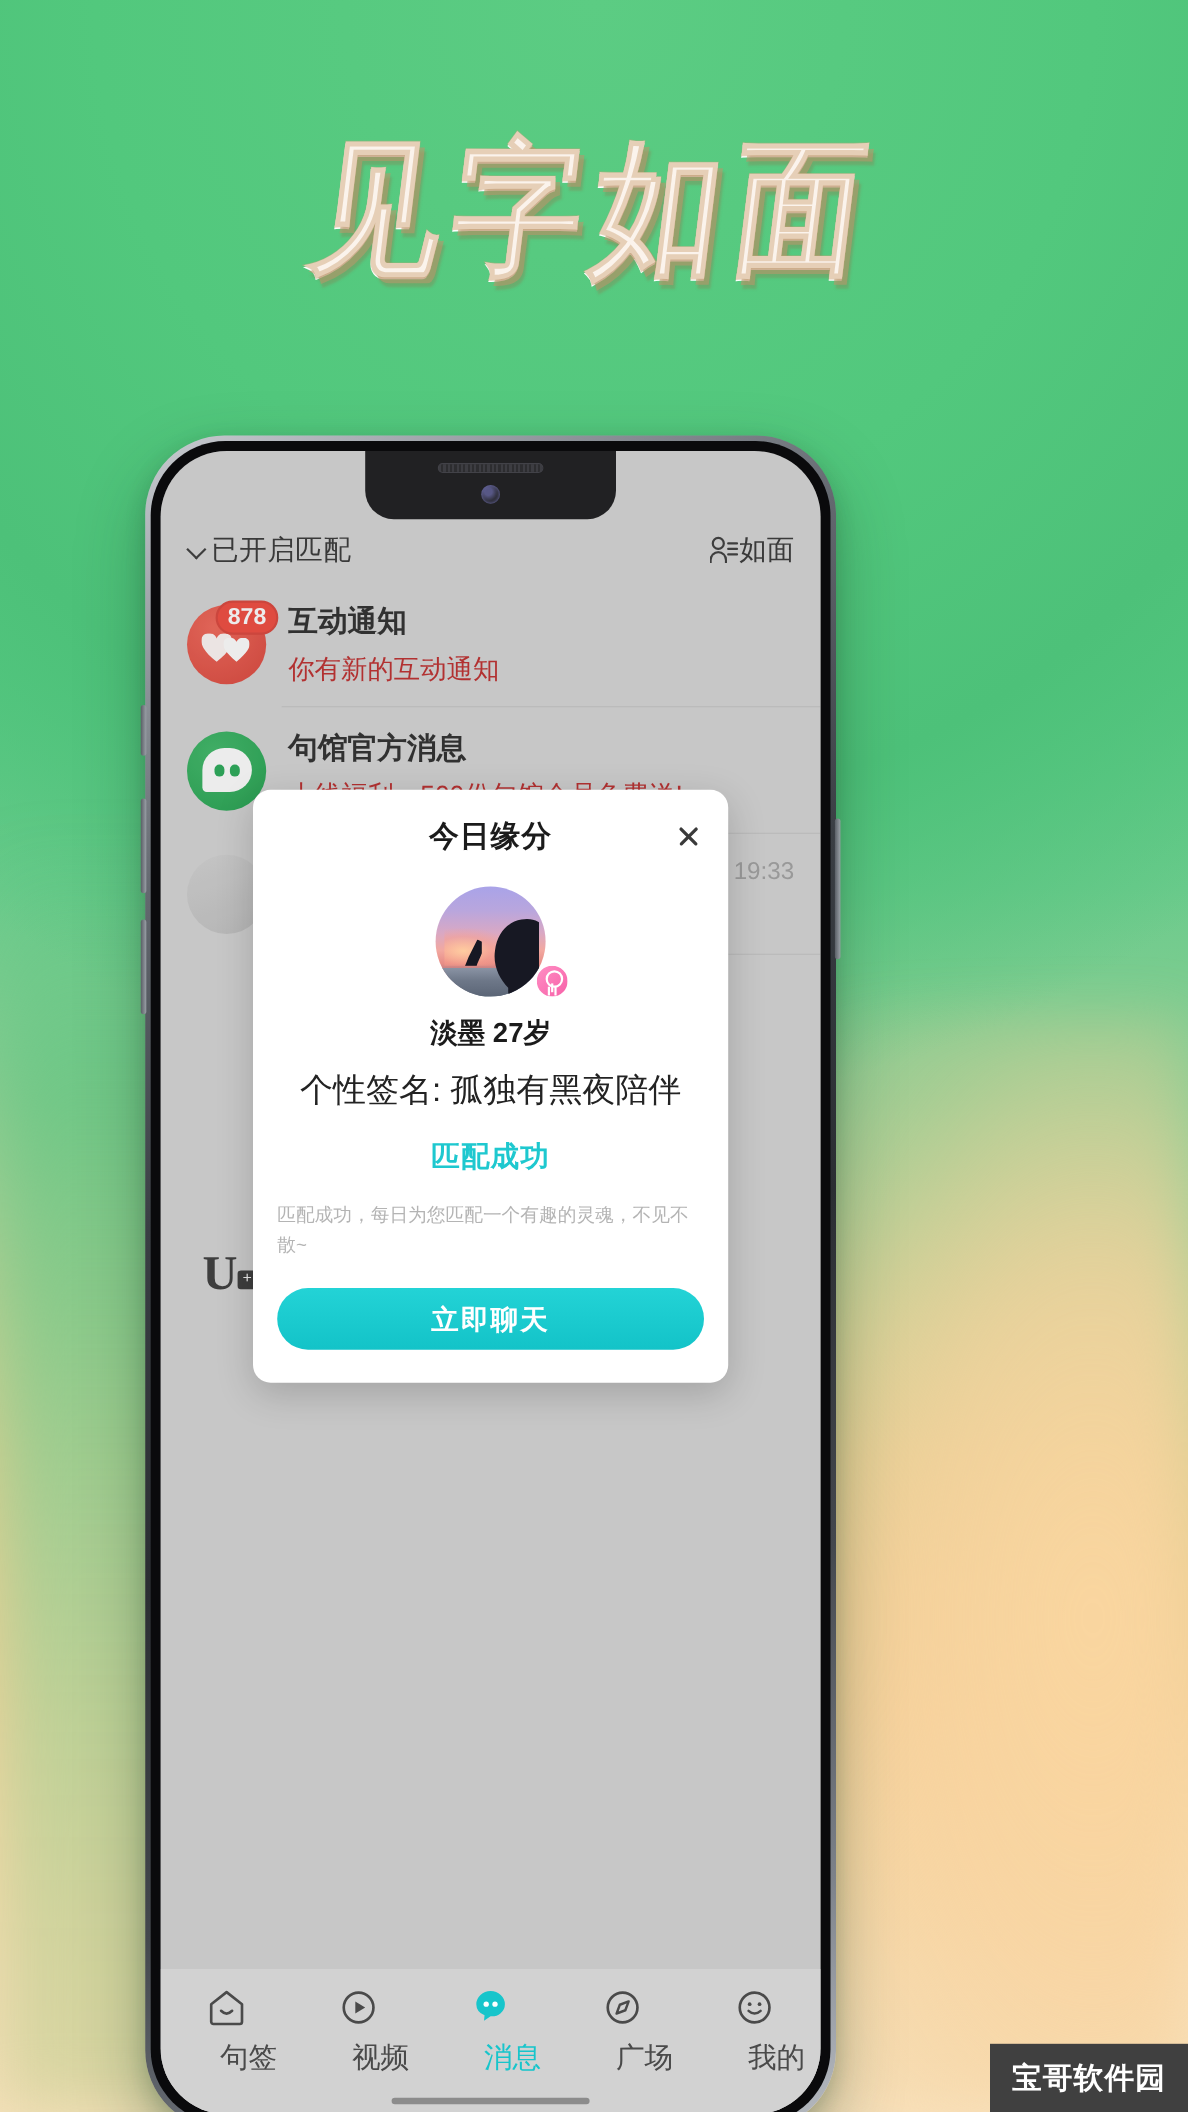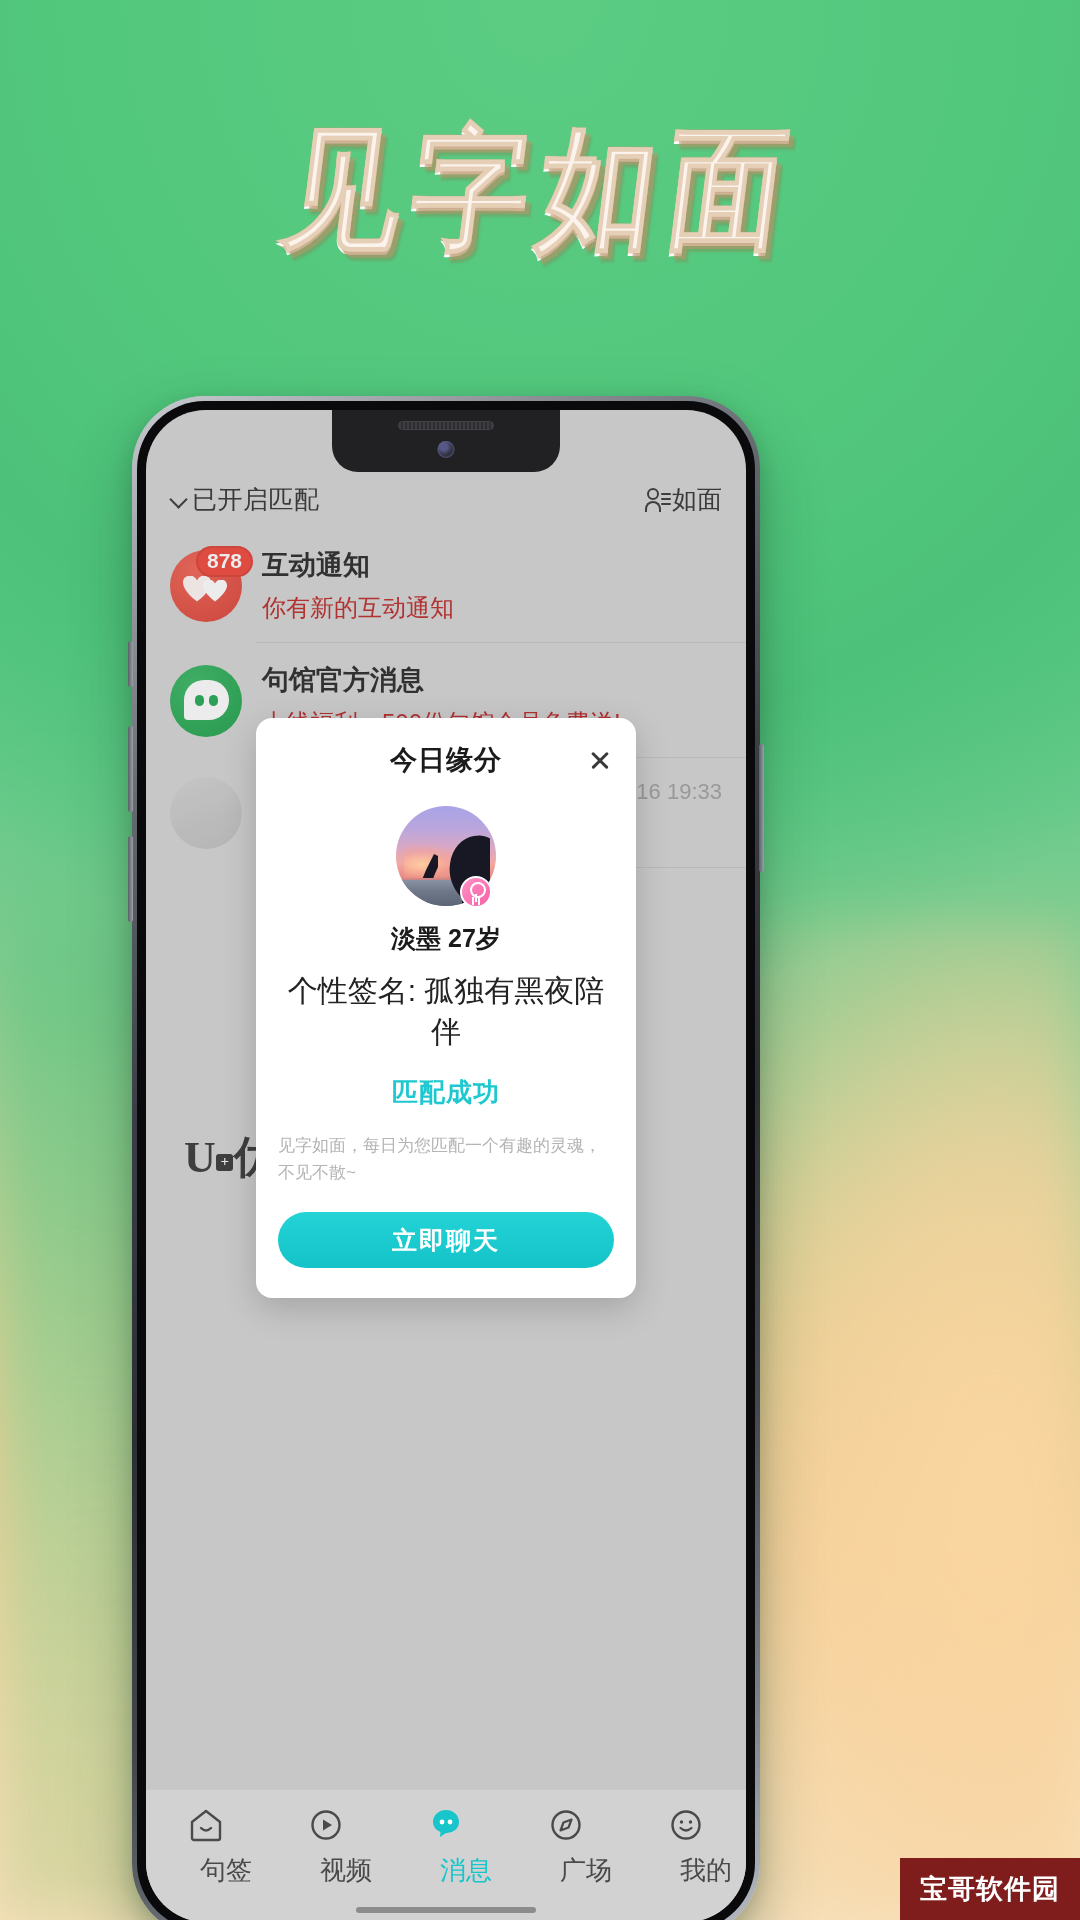--- a/index.html
+++ b/index.html
@@ -235,21 +235,21 @@
     display:inline-block; width:17px; height:17px; line-height:15px;
     font-size:15px; background:#1d1d1d; color:#fff; border-radius:3px;
     text-align:center; vertical-align:6px; margin:0 1px;
   }
 
   
   .modal {
     position:absolute; z-index:40;
     left:50%; transform:translateX(-50%);
     top:308px;
-    width:380px;
+    width:432px;
     background:#fff;
     border-radius:16px;
     padding:22px 22px 30px 22px;
     box-shadow:0 10px 34px rgba(0,0,0,.18);
   }
   .modal-head { position:relative; text-align:center; height:40px; }
   .modal-title { font-size:27px; font-weight:bold; color:#1b1b1b; line-height:40px; letter-spacing:1px; }
   .modal-close {
     position:absolute; right:0; top:6px; width:28px; height:28px;
   }
@@ -337,21 +337,21 @@
 
   .home-indicator {
     position:absolute; bottom:9px; left:50%; transform:translateX(-50%);
     width:180px; height:6px; border-radius:3px; background:#8c8c8c;
     z-index:50;
   }
 
   
   .site-wm {
     position:absolute; right:0; bottom:0; z-index:90;
-    background:#7f1d1d;
+    background:#404040;
     color:#fff; font-size:27px; font-weight:bold;
     padding:13px 20px;
     letter-spacing:1px;
   }
 </style>
 </head>
 <body>
 
 <div class="bg"></div>
 <div class="bg-left"></div>
@@ -452,21 +452,21 @@
             <div class="silh"></div>
           </div>
           <div class="gender-badge">
             <span class="sym"></span>
           </div>
         </div>
 
         <div class="modal-name">淡墨 27岁</div>
         <div class="modal-sign">个性签名: 孤独有黑夜陪伴</div>
         <div class="modal-status">匹配成功</div>
-        <div class="modal-desc">见字如面，每日为您匹配一个有趣的灵魂，不见不散~</div>
+        <div class="modal-desc">匹配成功，每日为您匹配一个有趣的灵魂，不见不散~</div>
         <div class="modal-btn">立即聊天</div>
       </div>
 
       <div class="tabbar">
 
         <div class="tab">
           <span class="tab-ic">
             <svg width="38" height="38" viewBox="0 0 38 38">
                 <path d="M19 5 L33 16 V32 a2 2 0 0 1-2 2 H7 a2 2 0 0 1-2-2 V16 Z" fill="none" stroke="#4a4a4a" stroke-width="2.4" stroke-linejoin="round"></path>
                 <path d="M14 22 q5 5 10 0" fill="none" stroke="#4a4a4a" stroke-width="2.4" stroke-linecap="round"></path>

